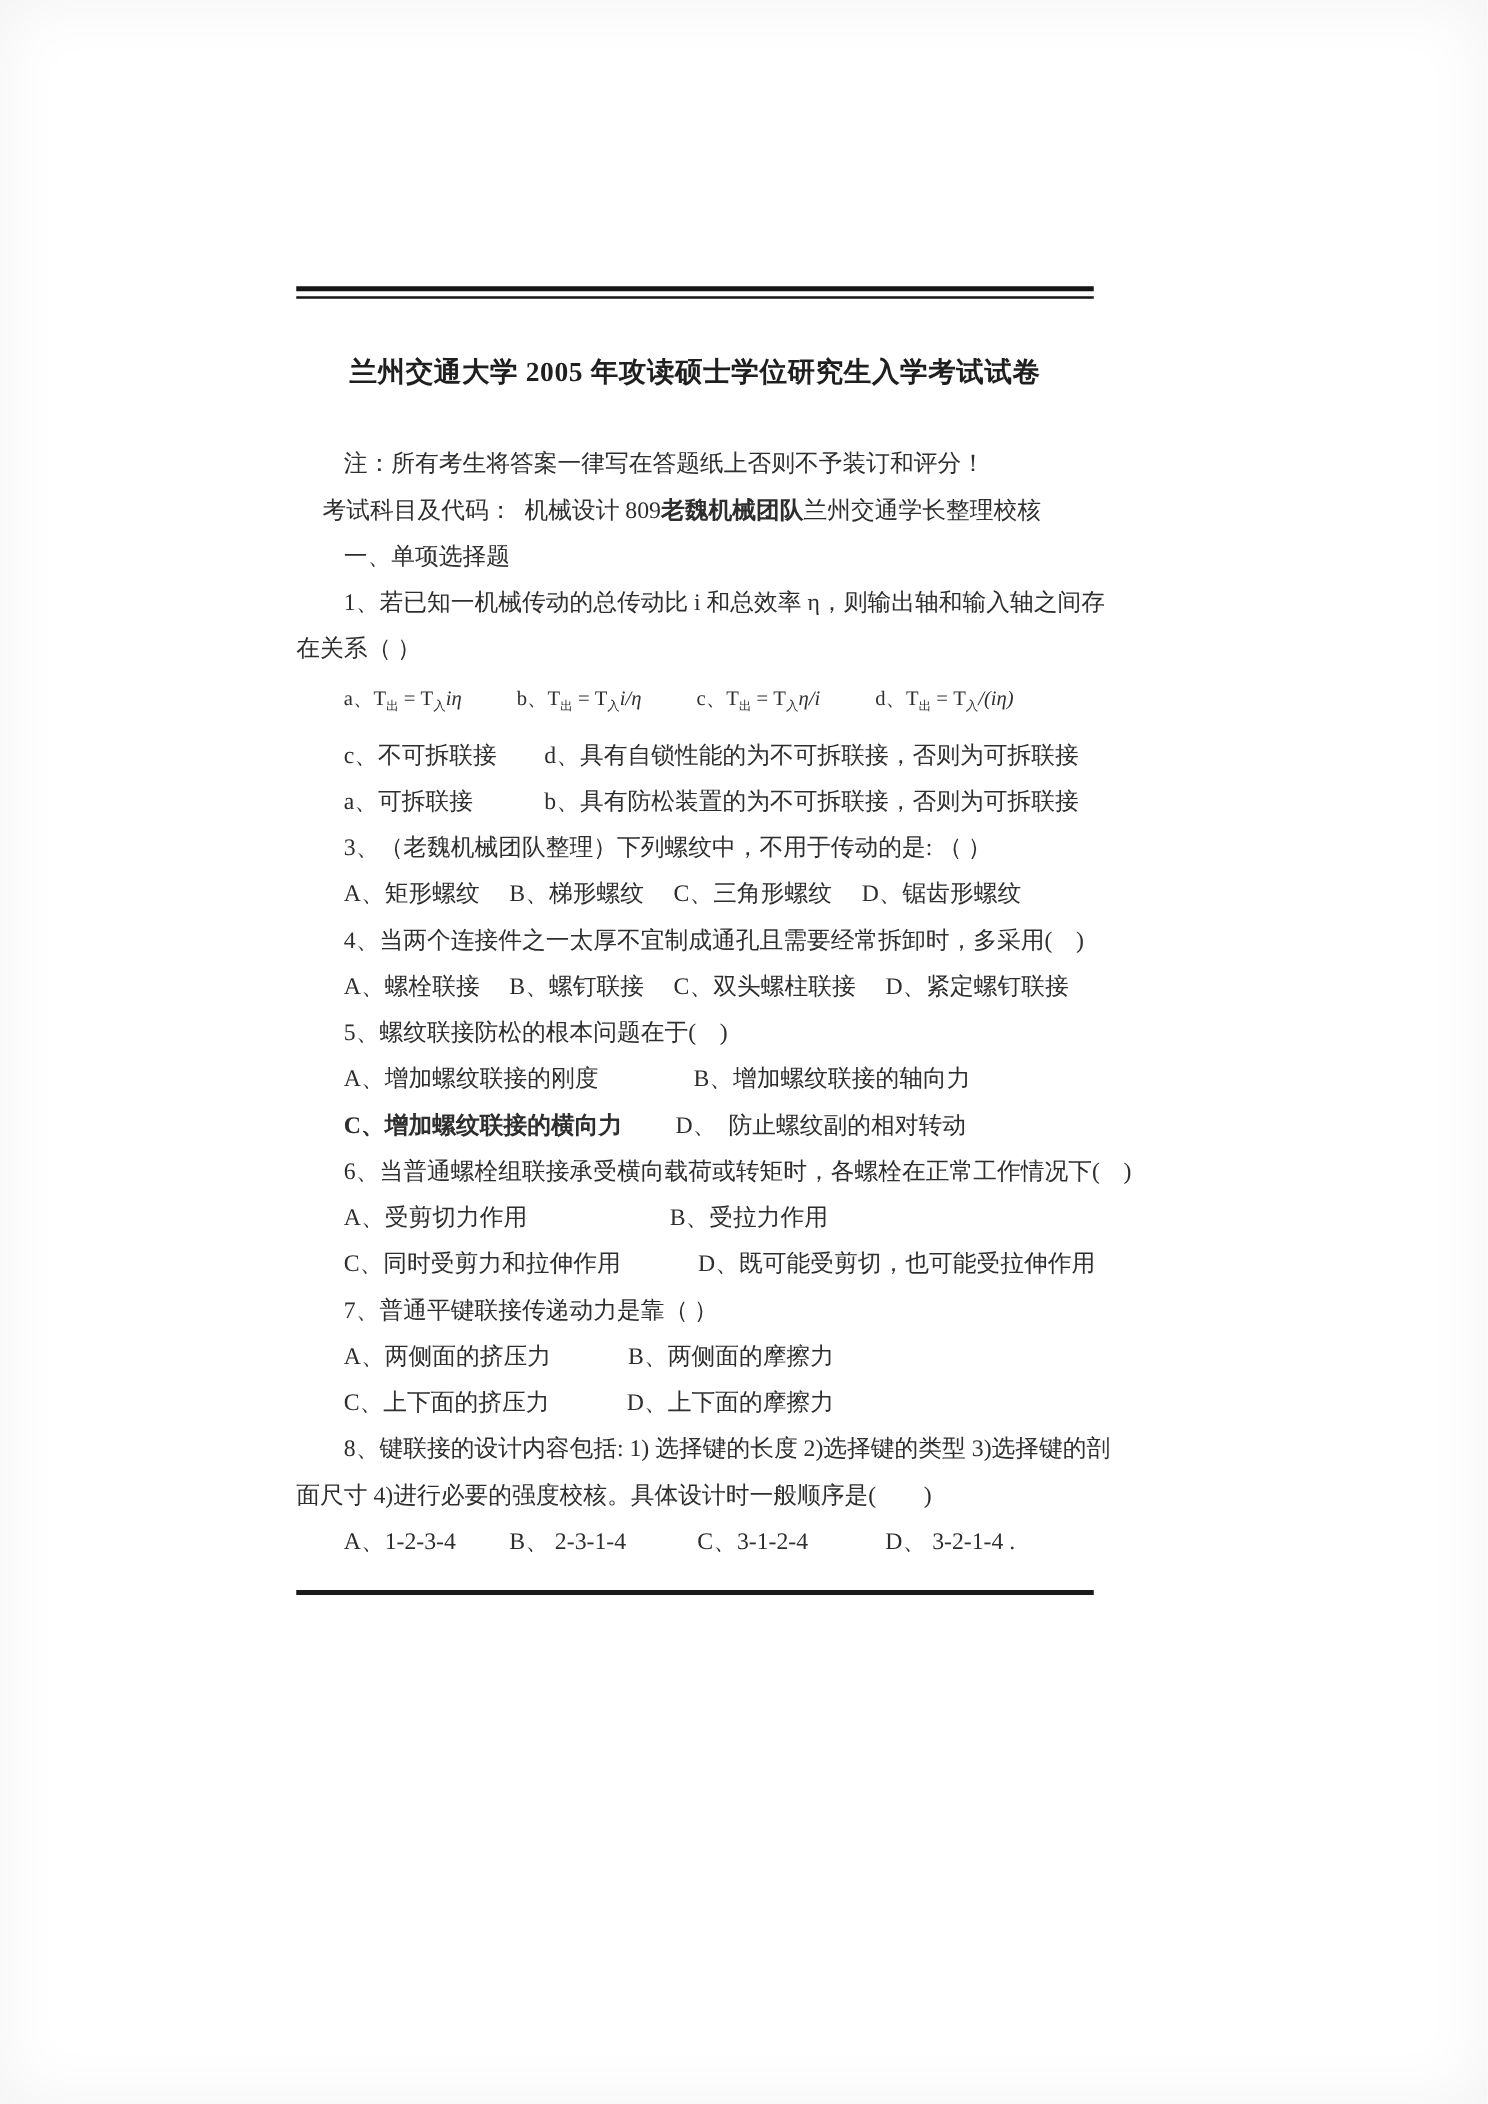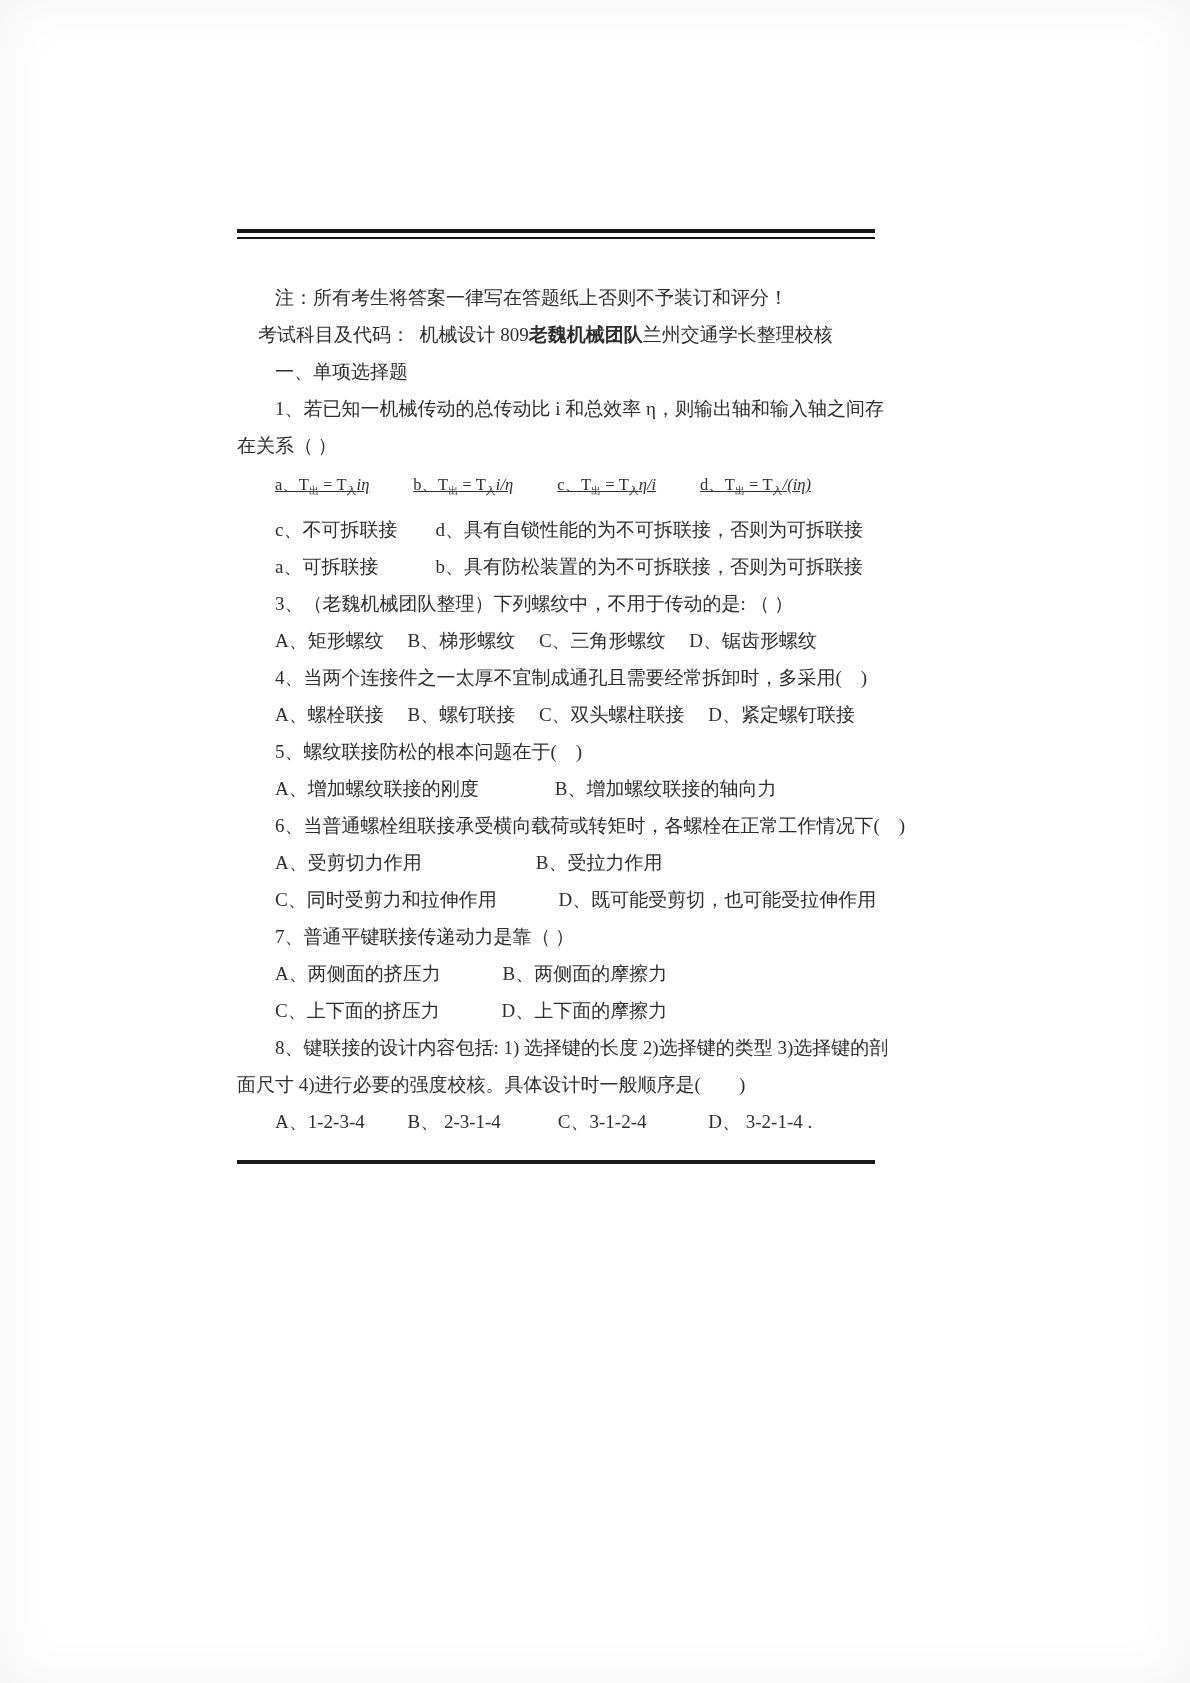--- a/index.html
+++ b/index.html
@@ -48,37 +48,38 @@
   .subject-line { padding-left:21px; }
   .bold { font-weight:bold; }
   .formula-line {
     display:flex;
     gap:44px;
     padding-left:38px;
     font-size:16.5px;
     margin:2px 0;
     white-space:normal;
   }
-  .opt { white-space:pre;text-decoration:underline; }
+  .opt { white-space:pre; }
   .opt sub { font-size:10px; }
   .it { font-style:italic; }
   .rule-bottom {
     margin-top:20px;
     height:4px;
     background:#1b1b1b;
   }
 </style>
 </head>
 <body>
 
 <div class="scan">
   <div class="content">
 
     <div class="rule-top"></div>
 
+    <div class="title">兰州交通大学 2005 年攻读硕士学位研究生入学考试试卷</div>
 
     <div class="body-lines">
 
       <div class="line indent">注：所有考生将答案一律写在答题纸上否则不予装订和评分！</div>
 
       <div class="line subject-line"><span>考试科目及代码：  机械设计 809</span><span class="bold" style="">老魏机械团队</span><span>兰州交通学长整理校核</span></div>
 
       <div class="line indent">一、单项选择题</div>
 
       <div class="line indent">1、若已知一机械传动的总传动比 i 和总效率 η，则输出轴和输入轴之间存</div>
@@ -95,20 +96,21 @@
       <div class="line indent">a、可拆联接　　　b、具有防松装置的为不可拆联接，否则为可拆联接</div>
 
       <div class="line indent">3、（老魏机械团队整理）下列螺纹中，不用于传动的是: （ ）</div>
       <div class="line indent">A、矩形螺纹　 B、梯形螺纹　 C、三角形螺纹　 D、锯齿形螺纹</div>
 
       <div class="line indent">4、当两个连接件之一太厚不宜制成通孔且需要经常拆卸时，多采用(　)</div>
       <div class="line indent">A、螺栓联接　 B、螺钉联接　 C、双头螺柱联接　 D、紧定螺钉联接</div>
 
       <div class="line indent">5、螺纹联接防松的根本问题在于(　)</div>
       <div class="line indent">A、增加螺纹联接的刚度　　　　B、增加螺纹联接的轴向力</div>
+      <div class="line indent"><span class="bold">C、增加螺纹联接的横向力</span><span>　　 D、  防止螺纹副的相对转动</span></div>
 
       <div class="line indent">6、当普通螺栓组联接承受横向载荷或转矩时，各螺栓在正常工作情况下(　)</div>
       <div class="line indent">A、受剪切力作用　　　　　　B、受拉力作用</div>
       <div class="line indent">C、同时受剪力和拉伸作用　　　 D、既可能受剪切，也可能受拉伸作用</div>
 
       <div class="line indent">7、普通平键联接传递动力是靠（ ）</div>
       <div class="line indent">A、两侧面的挤压力　　　 B、两侧面的摩擦力</div>
       <div class="line indent">C、上下面的挤压力　　　 D、上下面的摩擦力</div>
 
       <div class="line indent">8、键联接的设计内容包括: 1) 选择键的长度 2)选择键的类型 3)选择键的剖</div>

